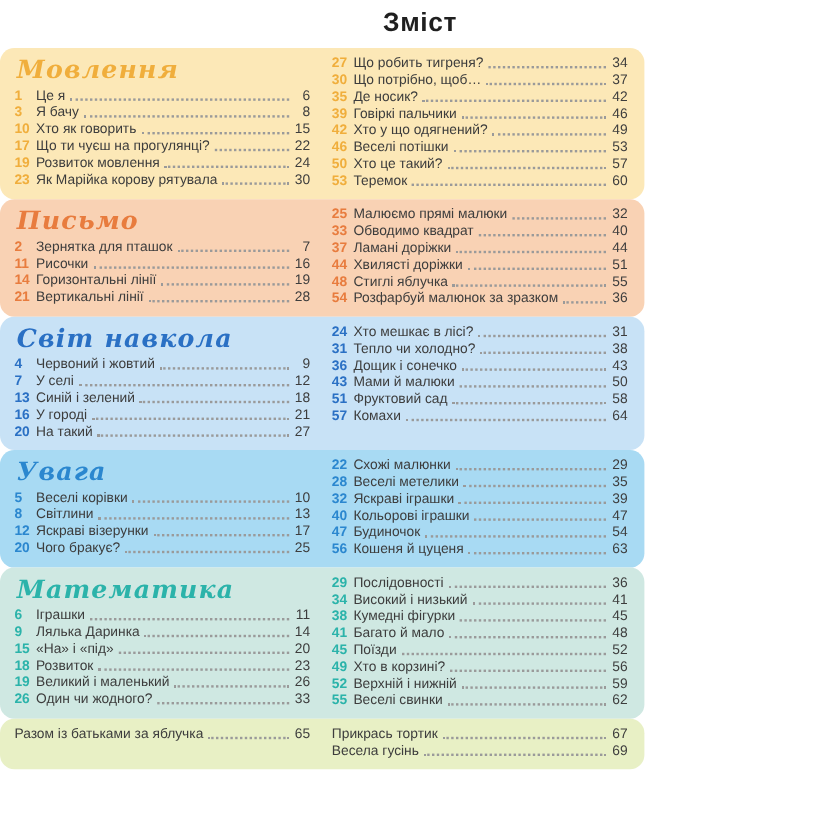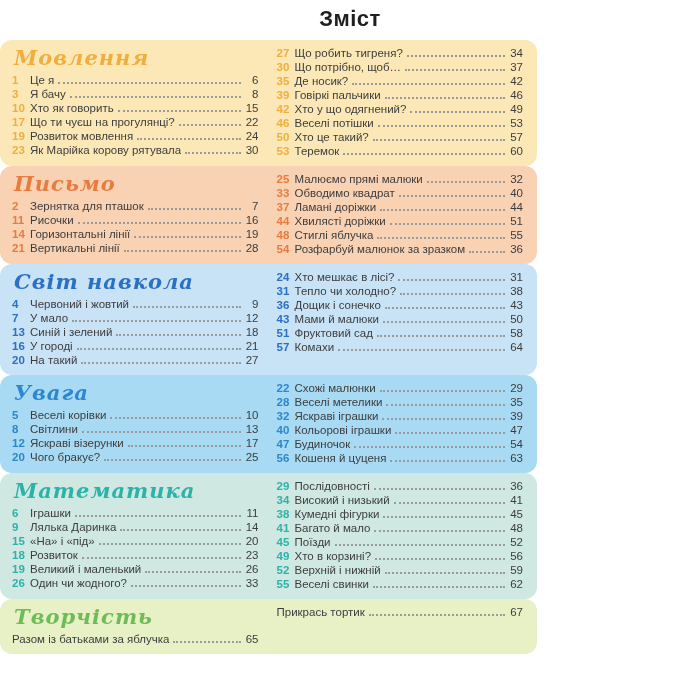--- a/index.html
+++ b/index.html
@@ -211,21 +211,21 @@
       <div class="col col-left">
         <div class="section-heading">Світ навкола</div>
       <div class="entry">
     <span class="num">4</span>
     <span class="etitle">Червоний і жовтий</span>
     <span class="leader"></span>
     <span class="pg">9</span>
   </div>
             <div class="entry">
     <span class="num">7</span>
-    <span class="etitle">У мало</span>
+    <span class="etitle">У селі</span>
     <span class="leader"></span>
     <span class="pg">12</span>
   </div>
             <div class="entry">
     <span class="num">13</span>
     <span class="etitle">Синій і зелений</span>
     <span class="leader"></span>
     <span class="pg">18</span>
   </div>
             <div class="entry">
@@ -439,32 +439,37 @@
     <span class="etitle">Веселі свинки</span>
     <span class="leader"></span>
     <span class="pg">62</span>
   </div>
           </div>
     </div>
   </div>
       <div class="section" style="--bg: #e8f0c5; --accent: #6fbc56;">
     <div class="cols">
       <div class="col col-left">
-        <div class="section-heading">Творчість</div>
       <div class="entry">
 
     <span class="etitle">Разом із батьками за яблучка</span>
     <span class="leader"></span>
     <span class="pg">65</span>
   </div>
           </div>
       <div class="col col-right">
             <div class="entry">
 
     <span class="etitle">Прикрась тортик</span>
     <span class="leader"></span>
     <span class="pg">67</span>
+  </div>
+            <div class="entry">
+
+    <span class="etitle">Весела гусінь</span>
+    <span class="leader"></span>
+    <span class="pg">69</span>
   </div>
           </div>
     </div>
   </div>
     </div>
 </div>
 
 </body></html>

